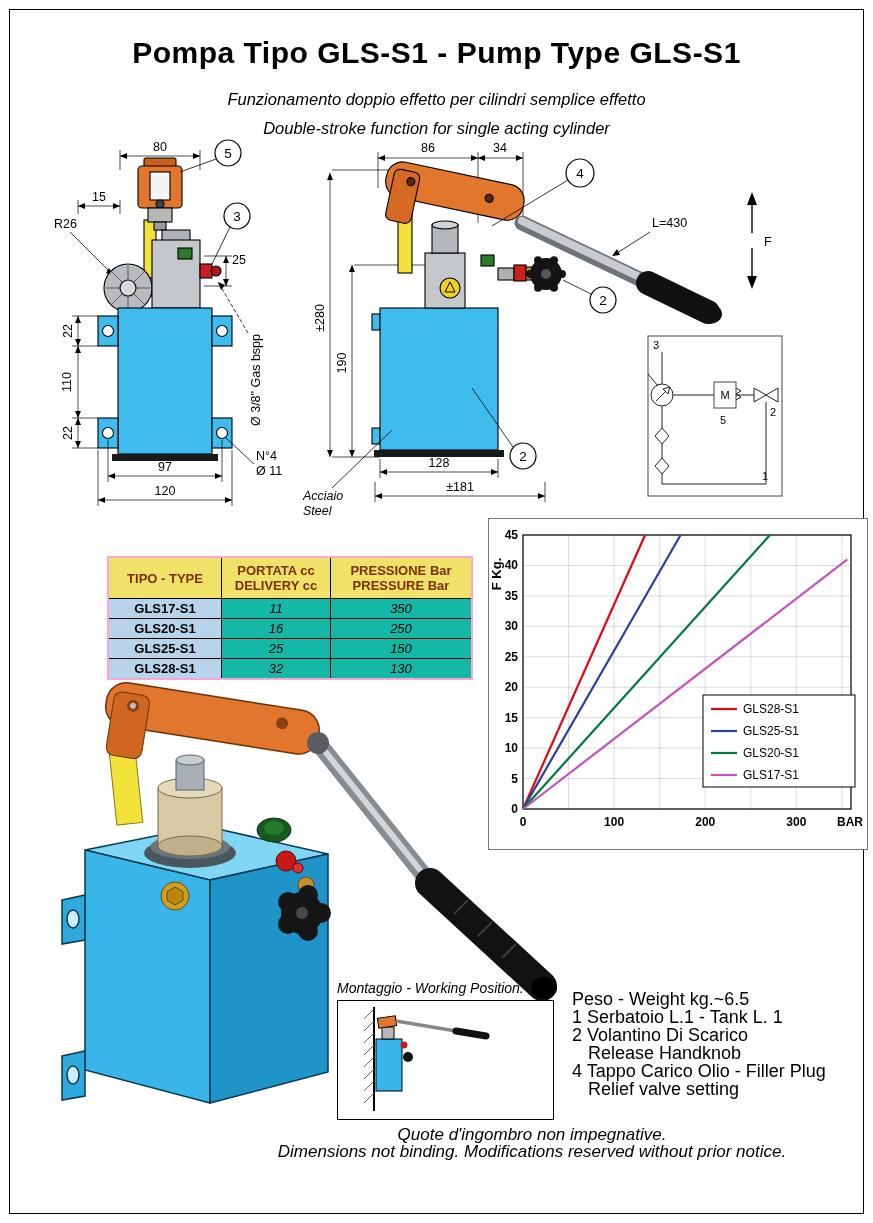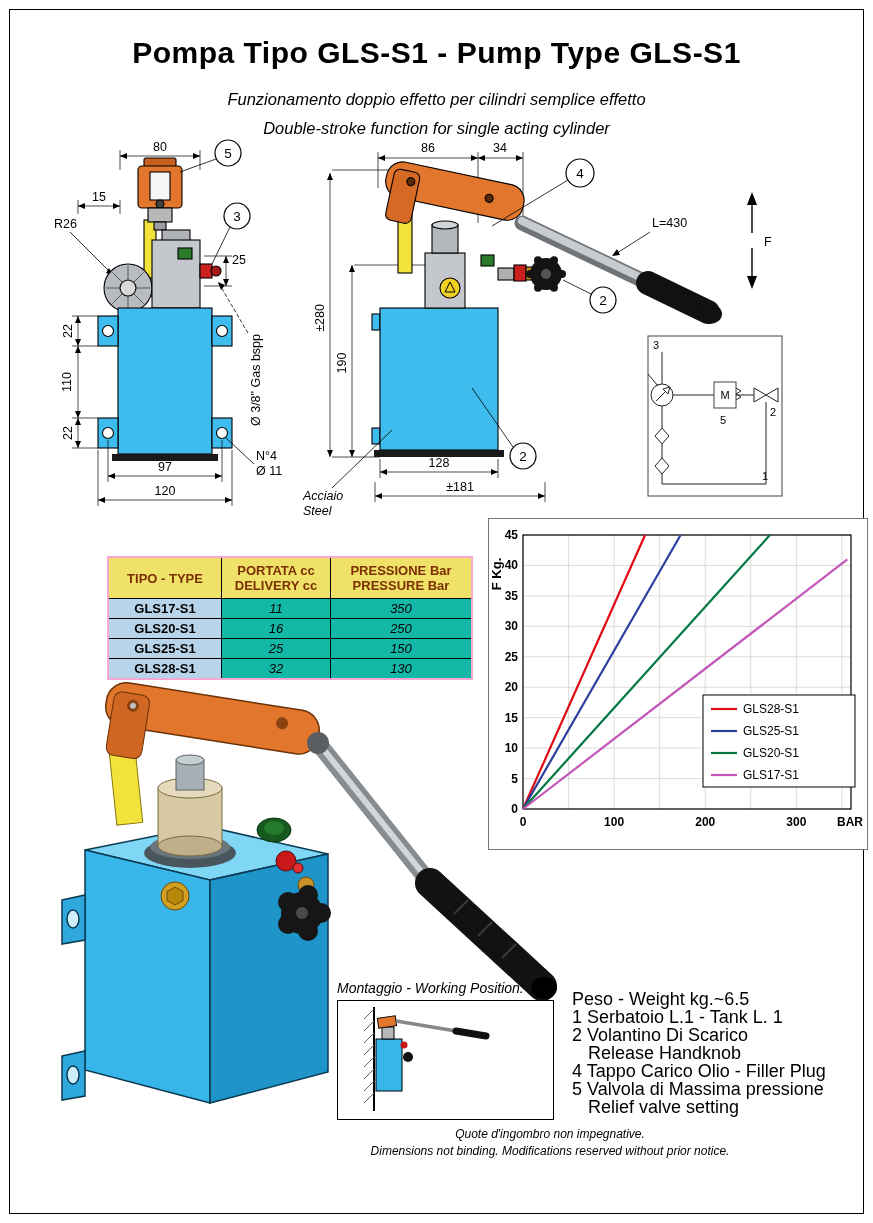--- a/index.html
+++ b/index.html
@@ -56,22 +56,22 @@
   
   .wp-label{position:absolute;left:337px;top:980px;font-style:italic;font-size:14px;}
   #wp-box{position:absolute;left:337px;top:1000px;width:215px;height:118px;
         border:1px solid #000;background:#fff;}
 
   
   #notes{position:absolute;left:572px;top:982px;width:292px;font-size:18px;line-height:18px;margin-top:8px;}
   #notes .indent{padding-left:16px;}
 
   
-  #footer{position:absolute;left:240px;top:1126px;width:620px;text-align:center;
-        font-style:italic;font-size:12px;line-height:17px;}
+  #footer{position:absolute;left:222px;top:1126px;width:620px;text-align:center;
+        font-style:italic;font-size:17px;line-height:17px;}
 </style>
 </head>
 <body>
 
 <div id="page">
   <div class="page-border"></div>
 
   <div class="title">Pompa Tipo GLS-S1  -  Pump Type GLS-S1</div>
   <div class="subtitle sub-it">Funzionamento doppio effetto per cilindri semplice effetto</div>
   <div class="subtitle sub-en">Double-stroke function for single acting cylinder</div>
@@ -562,21 +562,20 @@
       <circle cx="66" cy="44" r="3.5" fill="#c81818"></circle>
     </svg>
   </div>
 
   <div id="notes">
     <div>Peso - Weight kg.~6.5</div>
     <div>1 Serbatoio L.1 - Tank L. 1</div>
     <div>2 Volantino Di Scarico</div>
     <div class="indent">Release Handknob</div>
     <div>4 Tappo Carico Olio - Filler Plug</div>
-    <div>5 Valvola di Massima pressione</div>
     <div class="indent">Relief valve setting</div>
   </div>
 
   <div id="footer">
     <div>Quote d'ingombro non impegnative.</div>
     <div>Dimensions not binding. Modifications reserved without prior notice.</div>
   </div>
 </div>
 
 </body></html>

